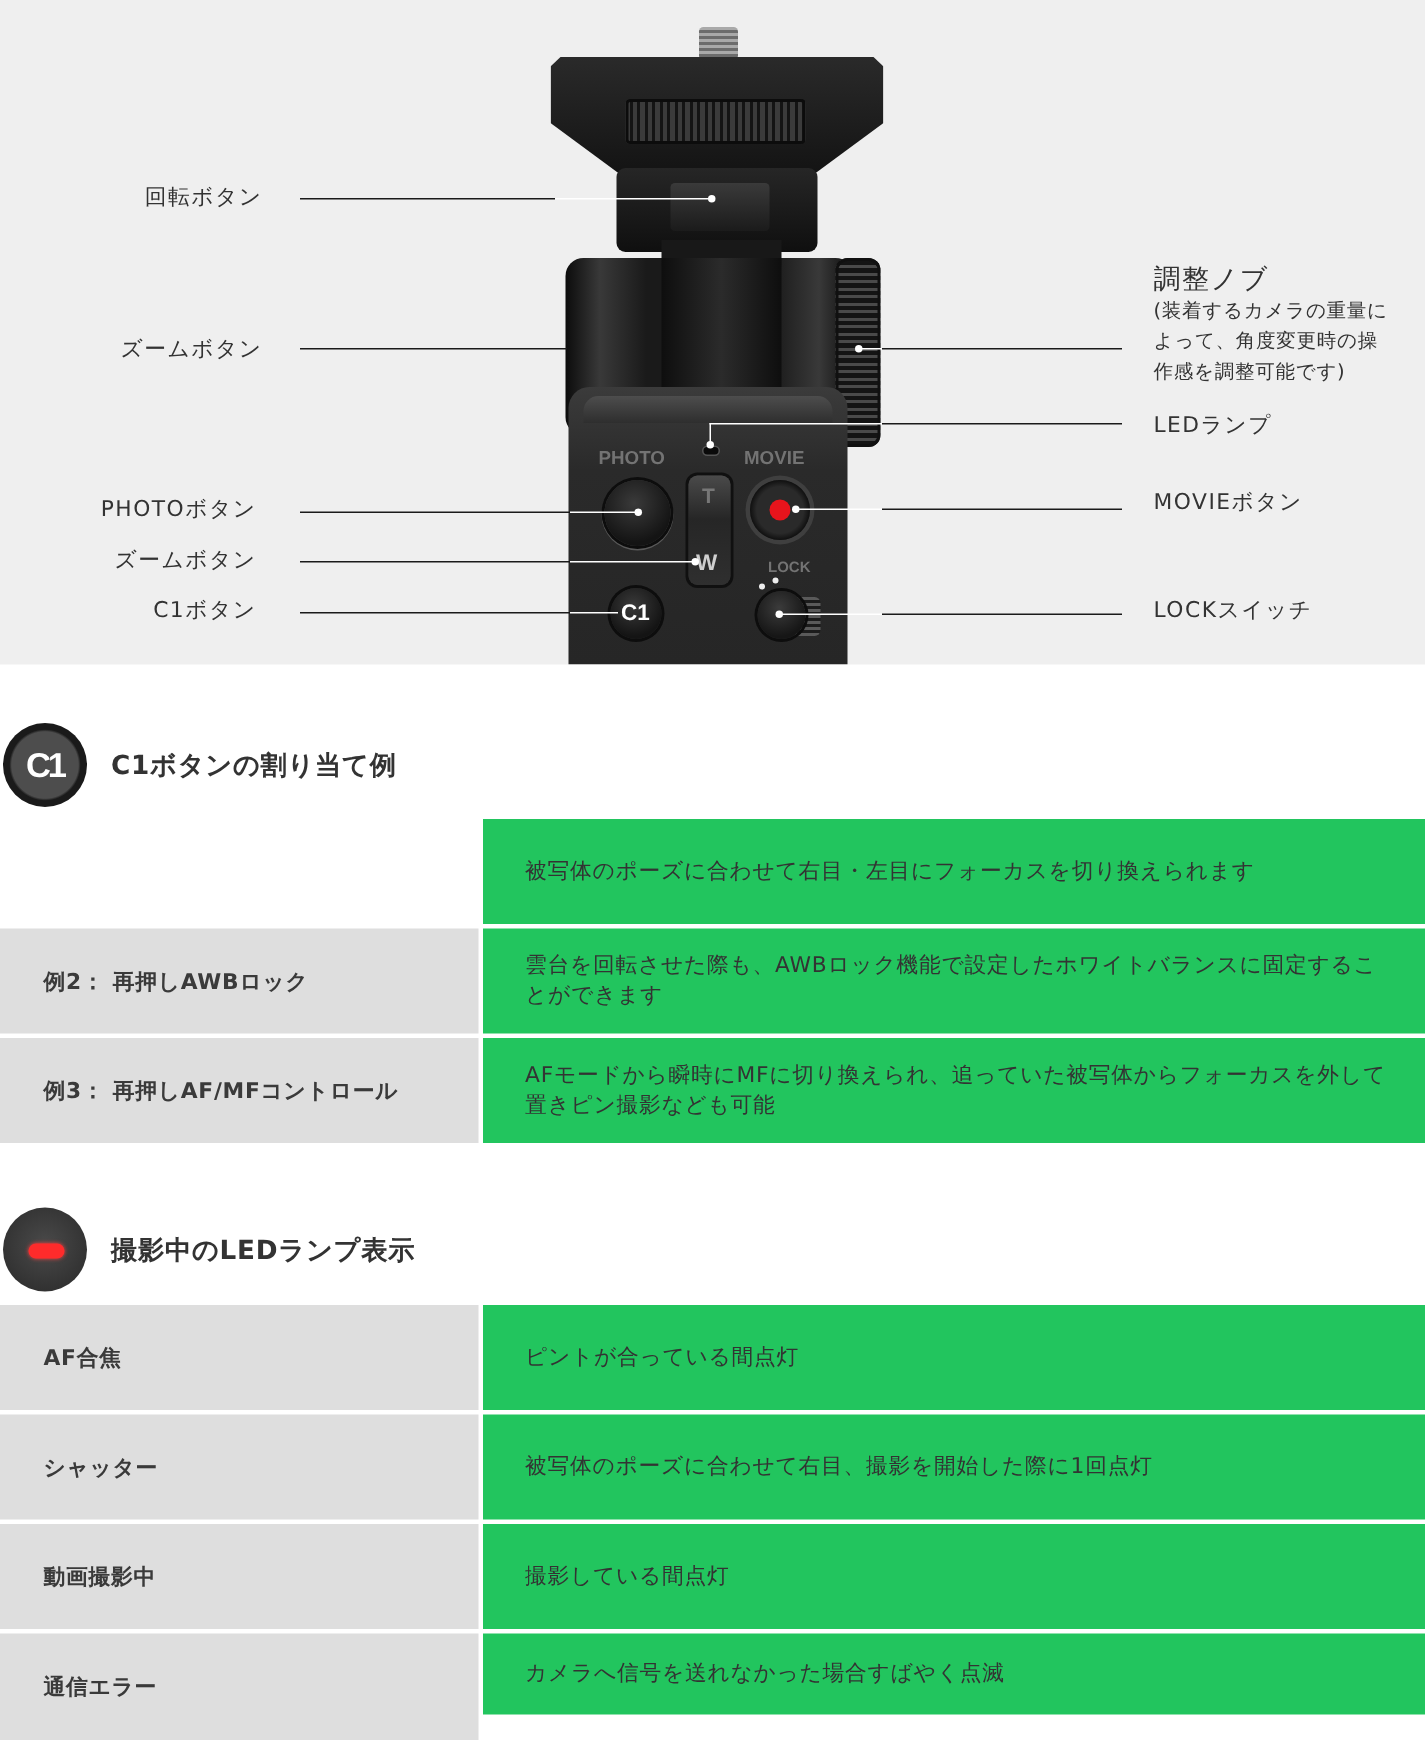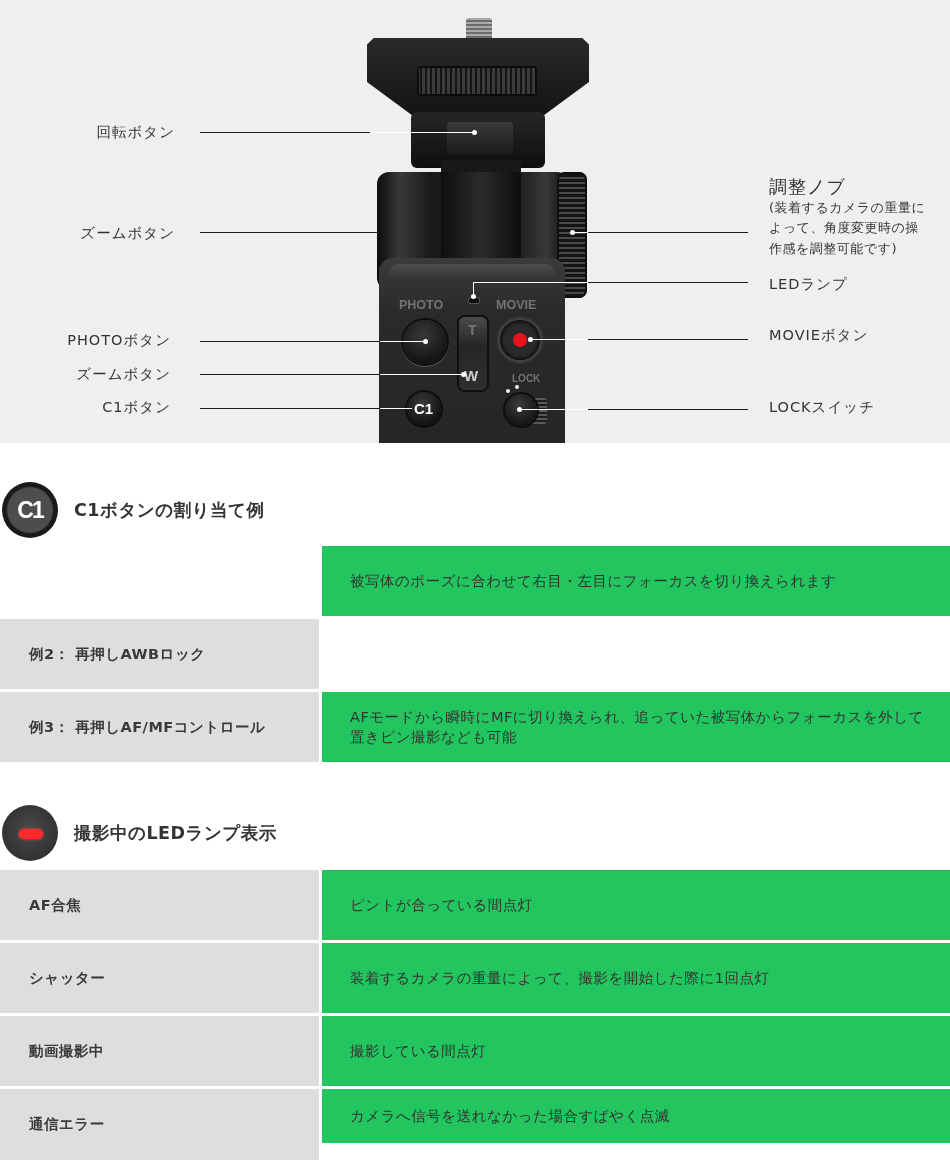--- a/index.html
+++ b/index.html
@@ -167,20 +167,21 @@
   </div>
   <h2 class="section-title">C1ボタンの割り当て例</h2>
 </div>
 
 <div class="table" style="top:546px">
   <div class="row" style="top:0">
     <div class="cell-val">被写体のポーズに合わせて右目・左目にフォーカスを切り換えられます</div>
   </div>
   <div class="row" style="top:73px">
     <div class="cell-key">例2： 再押しAWBロック</div>
+    <div class="cell-val">雲台を回転させた際も、AWBロック機能で設定したホワイトバランスに固定することができます</div>
   </div>
   <div class="row" style="top:146px">
     <div class="cell-key">例3： 再押しAF/MFコントロール</div>
     <div class="cell-val">AFモードから瞬時にMFに切り換えられ、追っていた被写体からフォーカスを外して置きピン撮影なども可能</div>
   </div>
 </div>
 
 <div class="section-head" style="top:801px">
   <div class="section-icon icon-led">
     <i></i>
@@ -188,21 +189,21 @@
   <h2 class="section-title">撮影中のLEDランプ表示</h2>
 </div>
 
 <div class="table" style="top:870px">
   <div class="row" style="top:0">
     <div class="cell-key">AF合焦</div>
     <div class="cell-val">ピントが合っている間点灯</div>
   </div>
   <div class="row" style="top:73px">
     <div class="cell-key">シャッター</div>
-    <div class="cell-val">装着するカメラの重量によって、撮影を開始した際に1回点灯</div>
+    <div class="cell-val">被写体のポーズに合わせて右目、撮影を開始した際に1回点灯</div>
   </div>
   <div class="row" style="top:146px">
     <div class="cell-key">動画撮影中</div>
     <div class="cell-val">撮影している間点灯</div>
   </div>
   <div class="row" style="top:219px;height:71px">
     <div class="cell-key" style="height:71px">通信エラー</div>
     <div class="cell-val" style="height:54px">カメラへ信号を送れなかった場合すばやく点滅</div>
   </div>
 </div>

